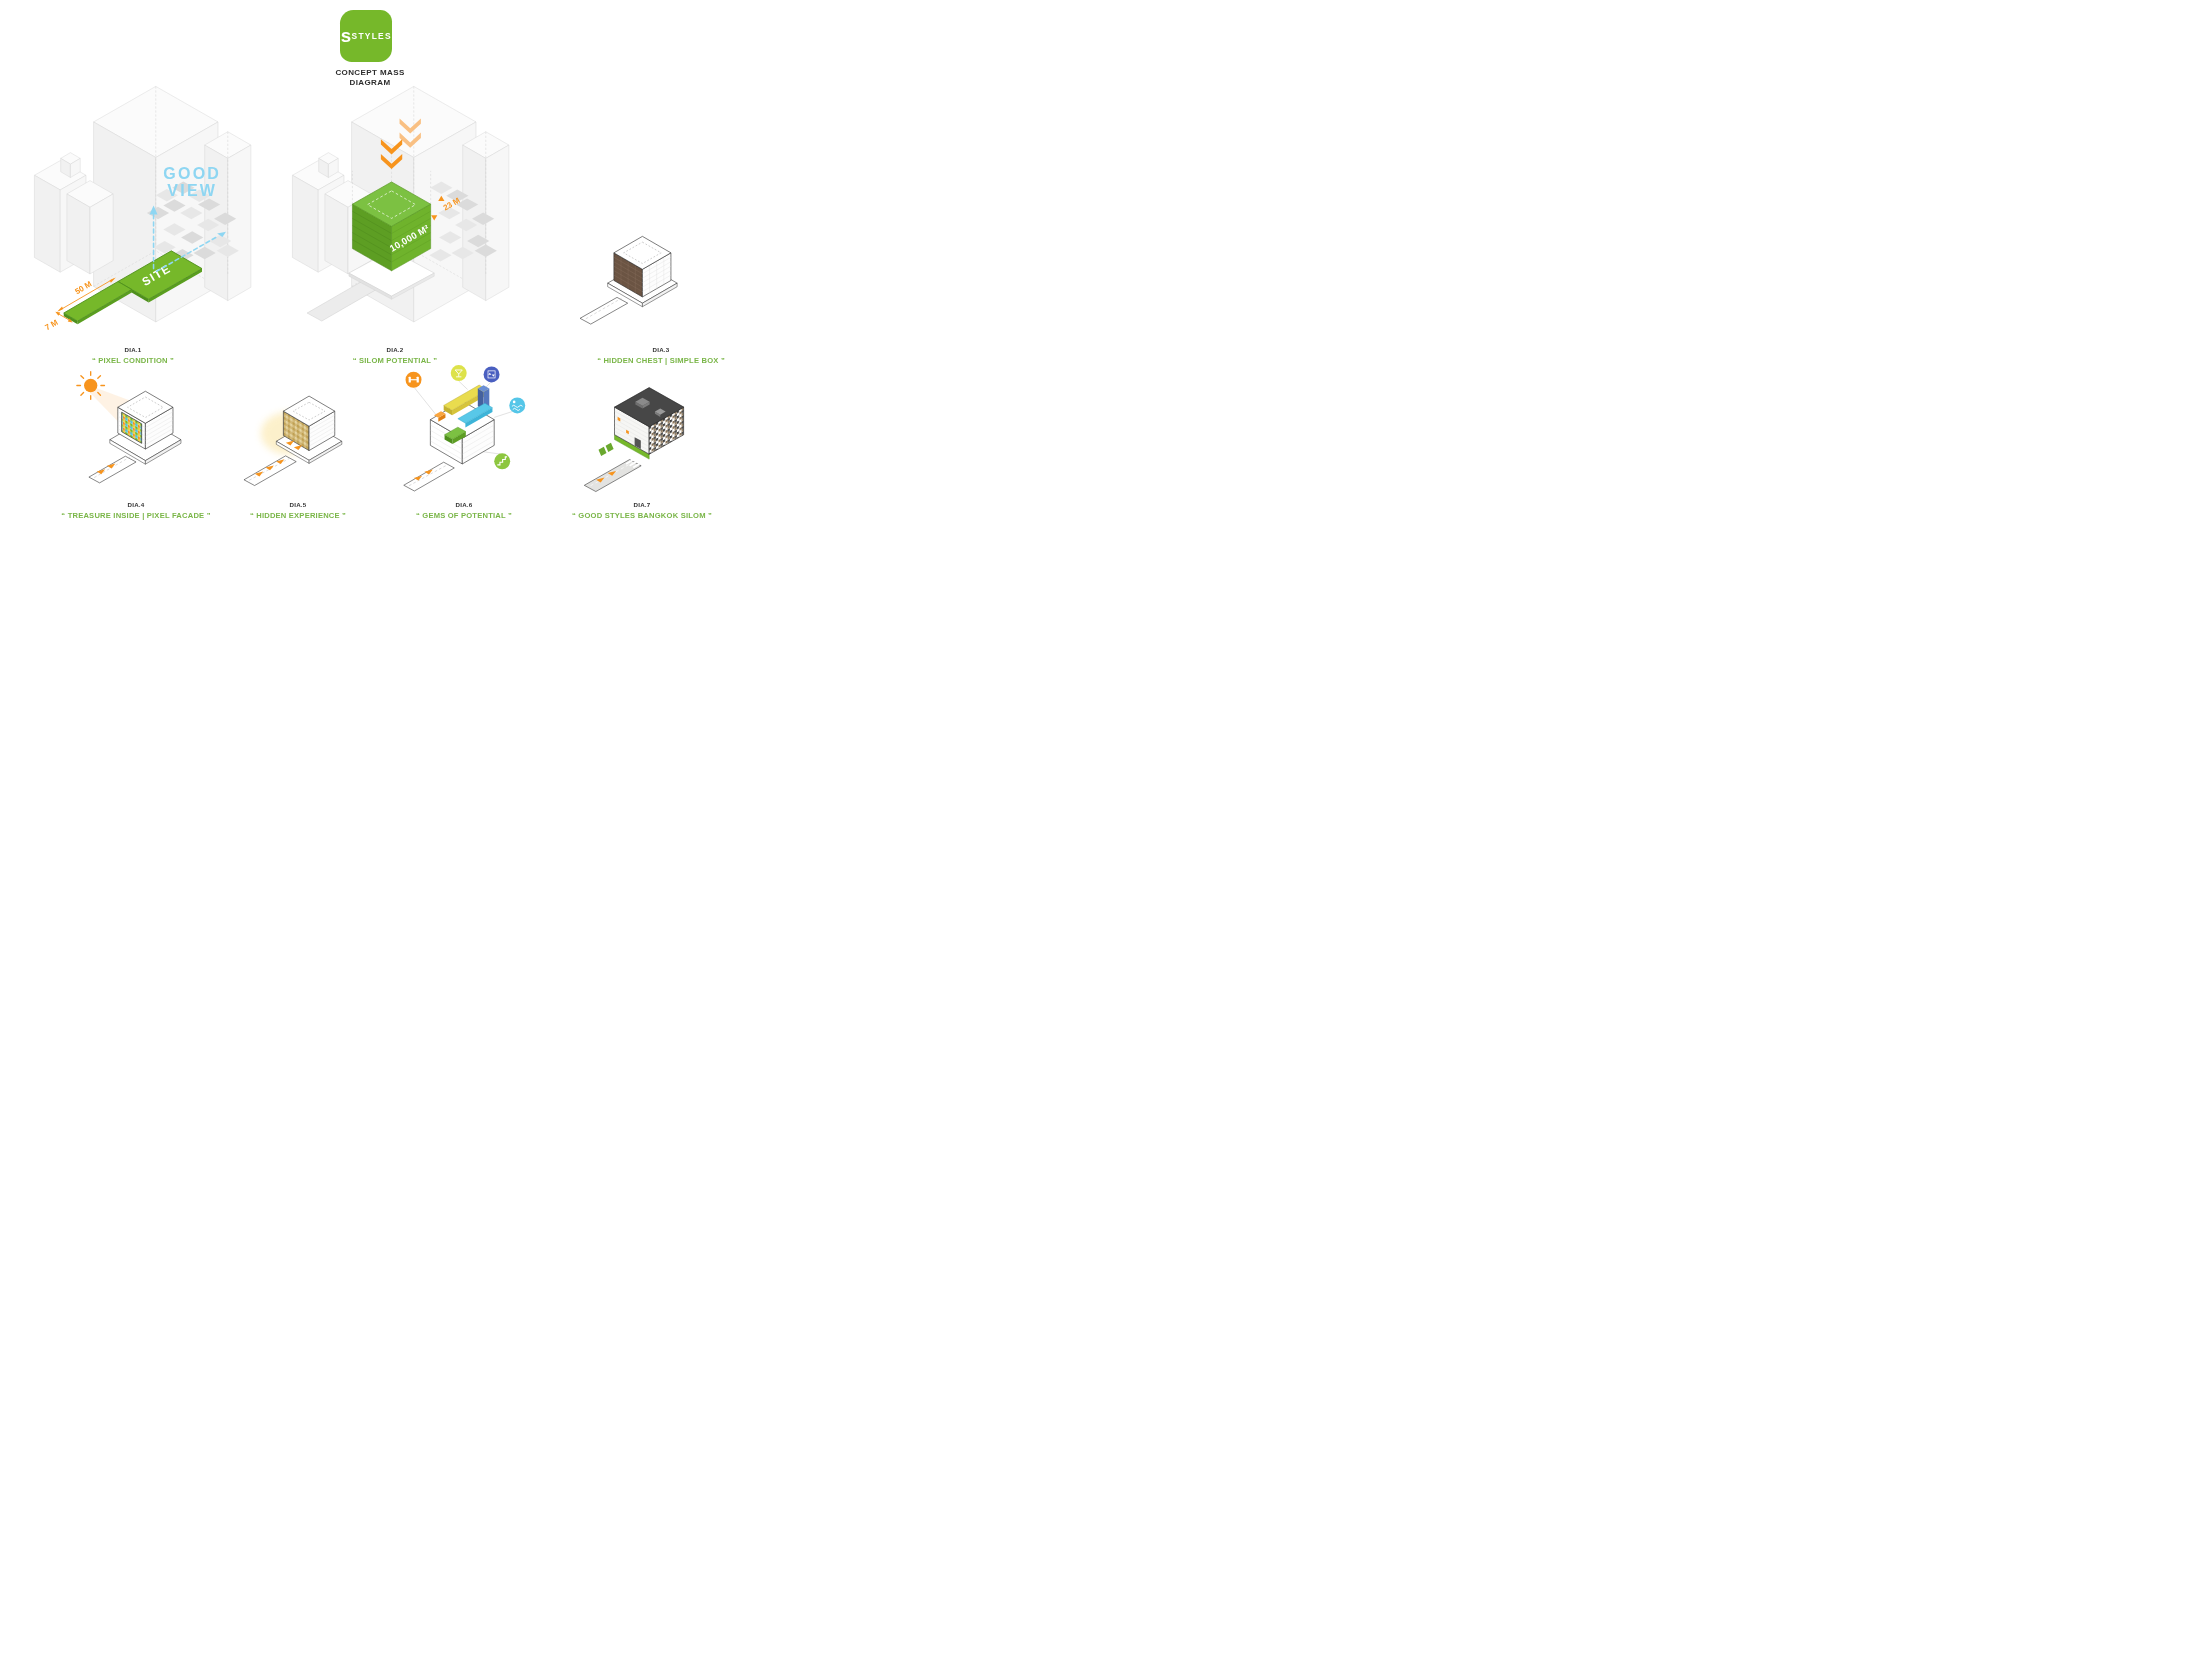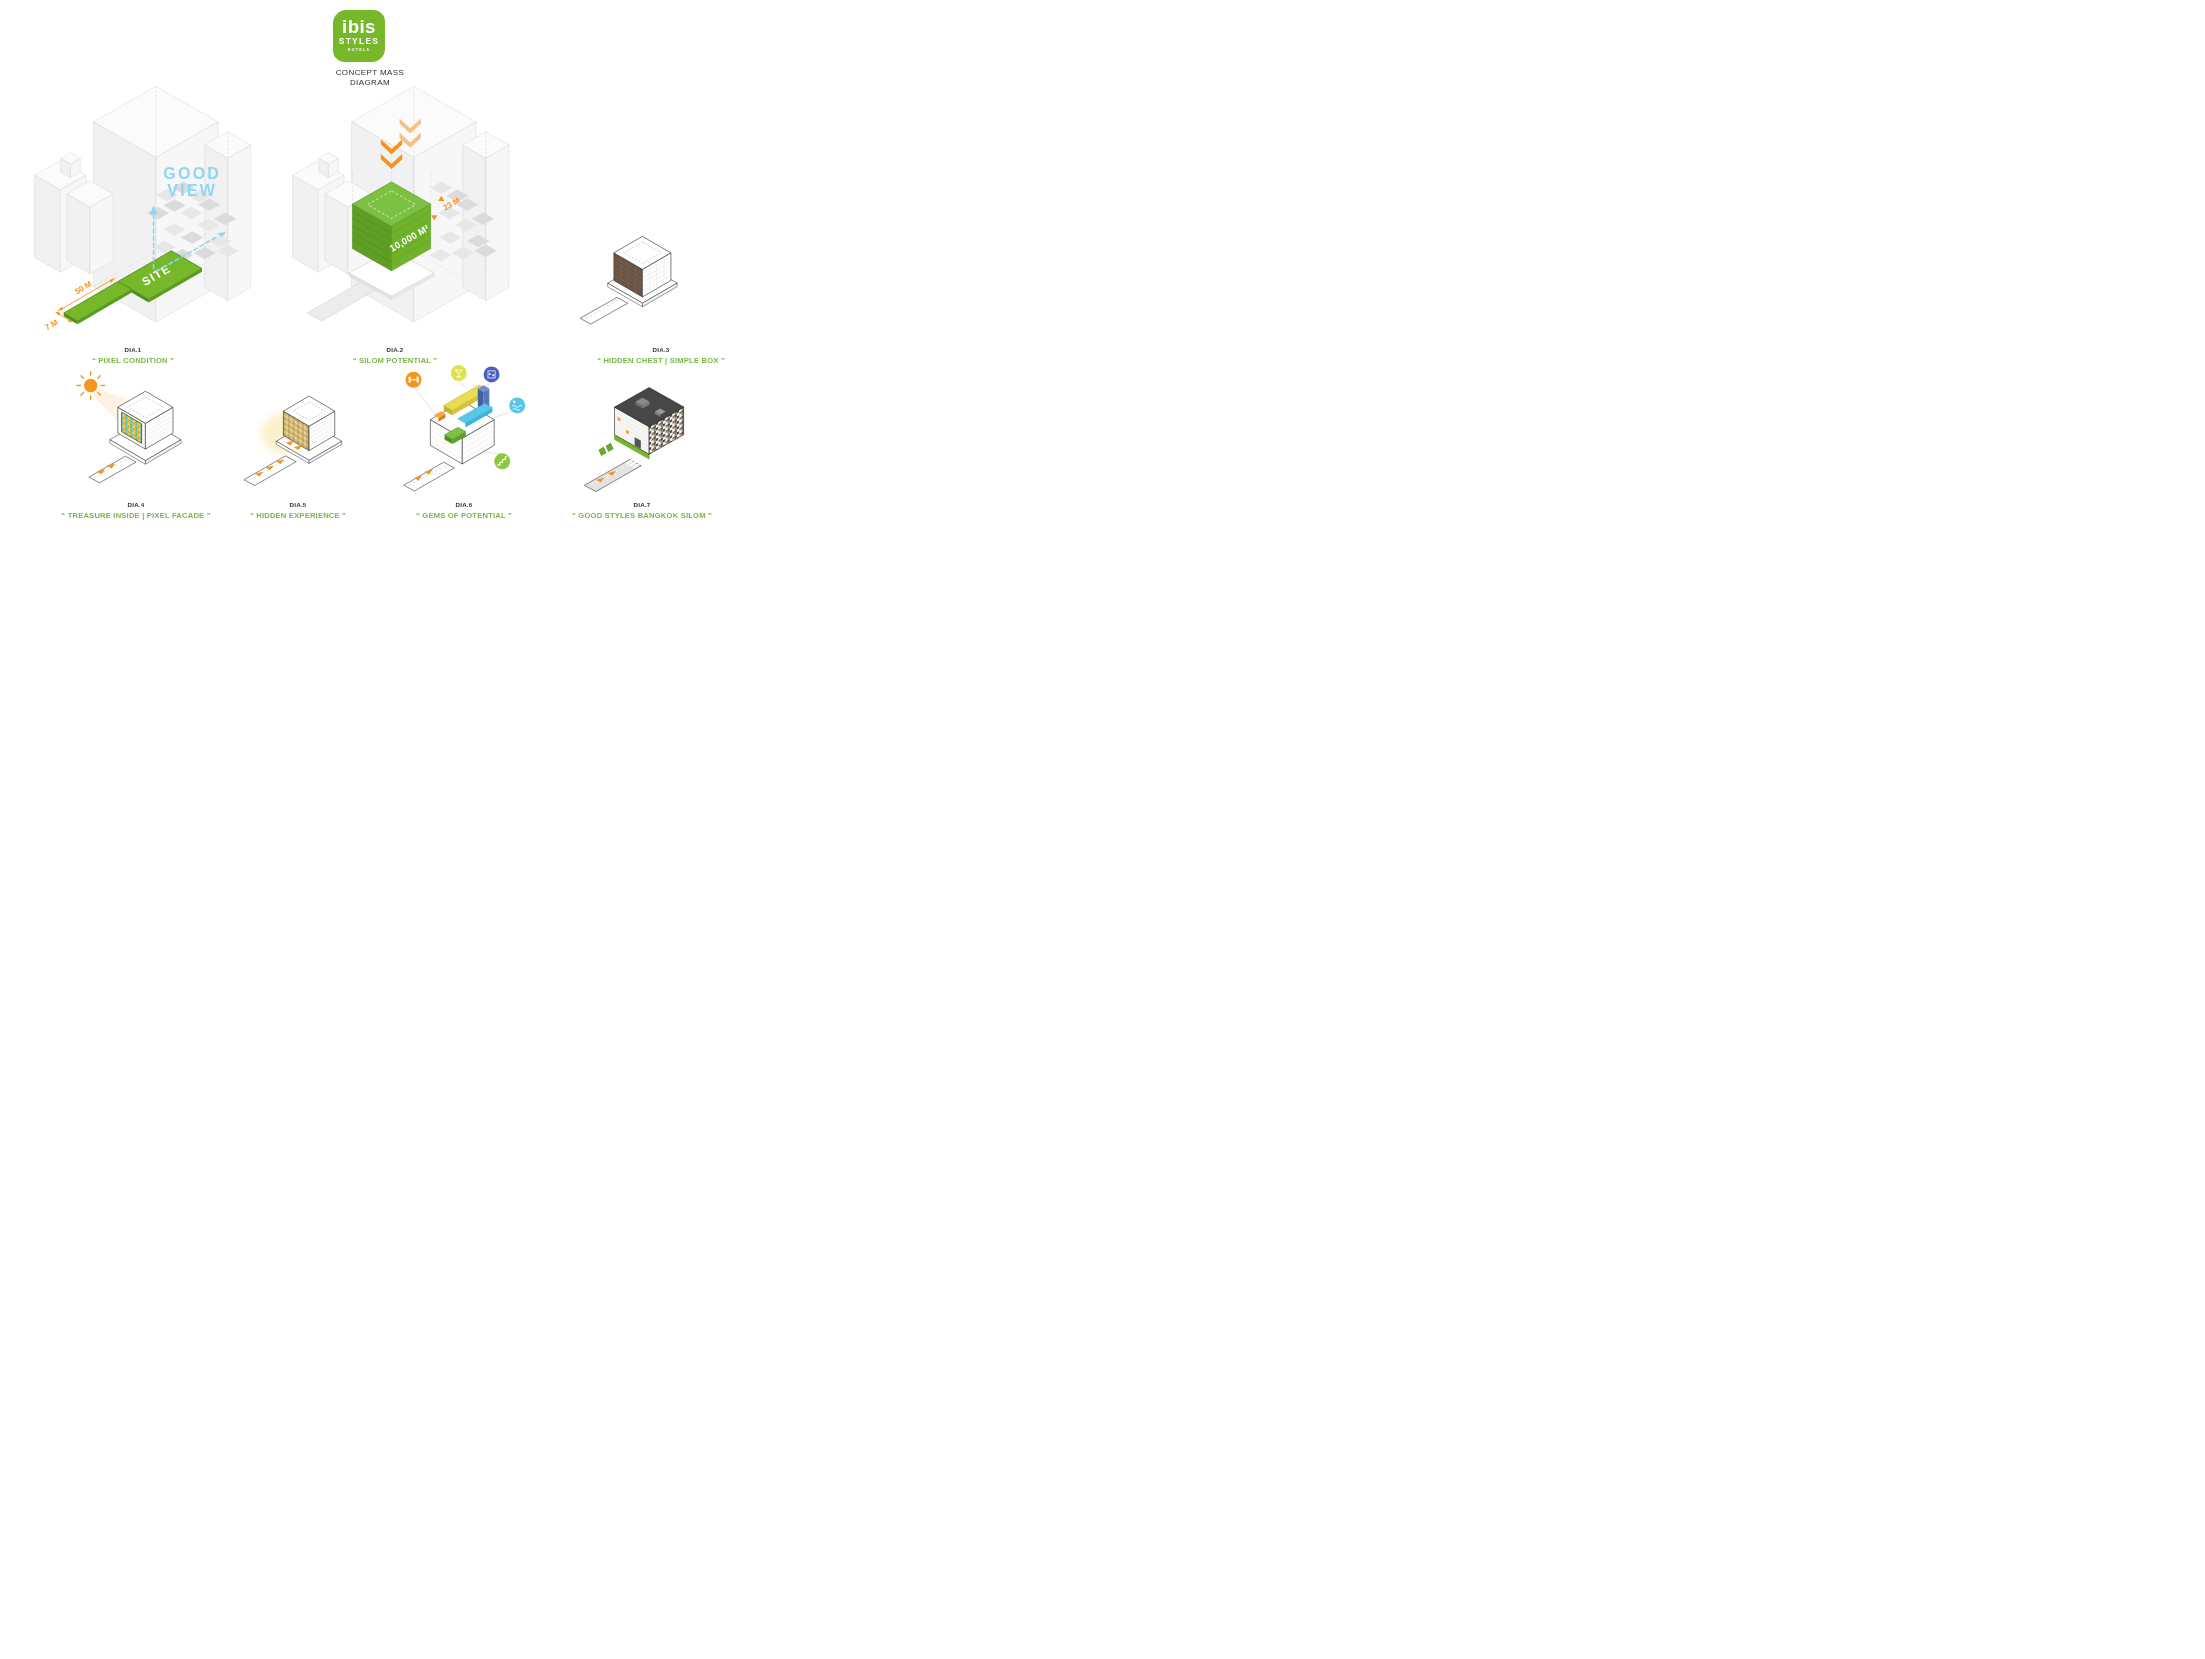--- a/index.html
+++ b/index.html
@@ -1,27 +1,27 @@
 <!DOCTYPE html>
 <html style="font-size:7.1px"><head>
 <meta charset="utf-8">
 <style>
   html,body{margin:0;padding:0;background:#ffffff;}
   .canvas{position:relative;width:735px;height:553px;background:#ffffff;overflow:hidden;
           font-family:"Liberation Sans",sans-serif;}
   .illus{position:absolute;}
   
-  .logo{position:absolute;left:333px;top:9.8px;width:52px;height:52px;background:#76b82a;
-        border-radius:13.3px 11.6px 13.3px 11.6px;display:flex;flex-direction:column;align-items:center;
+  .logo{position:absolute;left:340px;top:9.8px;width:52px;height:52px;background:#76b82a;
+        border-radius:13.3px 11.6px 13.3px 11.6px;display:flex;flex-direction:row;align-items:center;
         justify-content:center;color:#fff;}
   .logo .l1{font-size:18.7px;font-weight:bold;line-height:0.85;letter-spacing:0.4px;}
   .logo .l2{font-size:8.4px;font-weight:bold;letter-spacing:1.3px;margin-top:0.9px;}
   .logo .l3{font-size:3.6px;font-weight:bold;letter-spacing:1.3px;margin-top:2.2px;}
   .page-title{position:absolute;left:259px;top:68px;width:222px;text-align:center;color:#2e2e2e;
-        font-size:8px;font-weight:normal;letter-spacing:0.4px;line-height:10.2px;}
+        font-size:8px;font-weight:bold;letter-spacing:0.4px;line-height:10.2px;}
   
   .caption{position:absolute;text-align:center;}
   .cap-id{font-size:6.2px;font-weight:bold;color:#333333;letter-spacing:0.2px;}
   .cap-title{font-size:7.6px;font-weight:bold;color:#7ab648;letter-spacing:0.2px;margin-top:2.7px;}
   
   svg text{font-family:"Liberation Sans",sans-serif;font-weight:bold;}
   .f-top{fill:#fbfbfb;stroke:#d4d4d4;stroke-width:1;}
   .f-left{fill:#f1f1f1;stroke:#d4d4d4;stroke-width:1;}
   .f-right{fill:#f7f7f7;stroke:#d4d4d4;stroke-width:1;}
   .edge-dash{fill:none;stroke:#cfcfcf;stroke-width:1;stroke-dasharray:5 4;}

